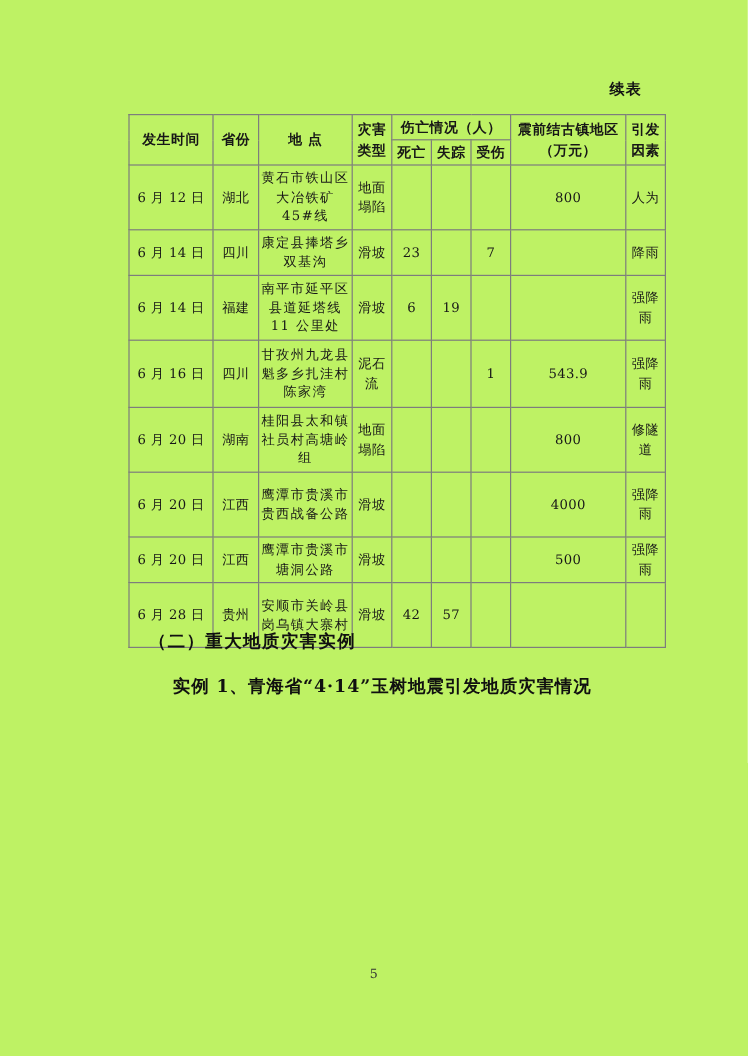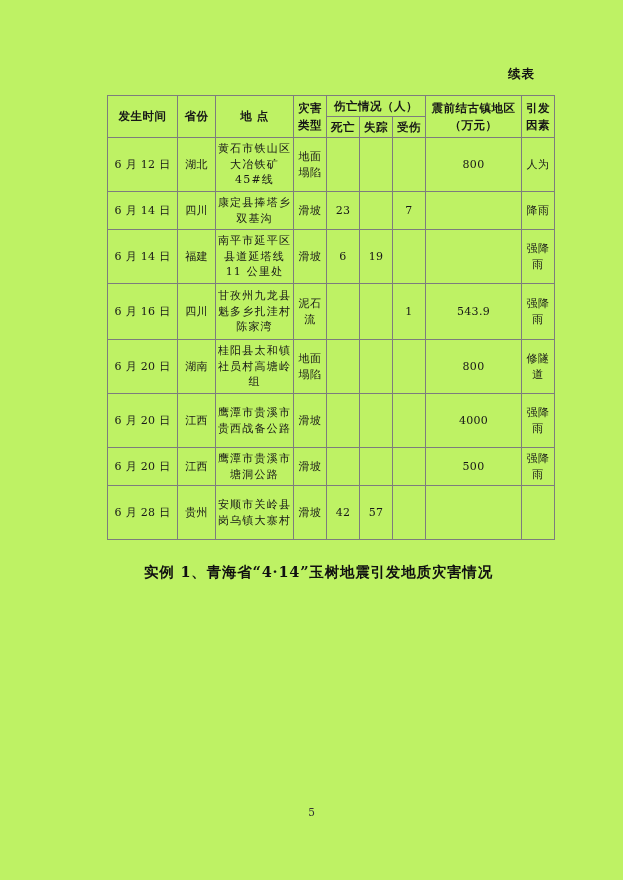--- a/index.html
+++ b/index.html
@@ -241,19 +241,20 @@
             <td class="val">42</td>
             <td class="val">57</td>
             <td class="val"></td>
             <td class="val"></td>
             <td class="cause"></td>
           </tr>
         </tbody>
     </table>
   </div>
 
+  <div class="sec-heading">（二）重大地质灾害实例</div>
 
   <div class="sub-heading">实例 1、青海省“4·14”玉树地震引发地质灾害情况</div>
 
 
   <div class="page-num">5</div>
 
 </div>
 
 </body></html>

